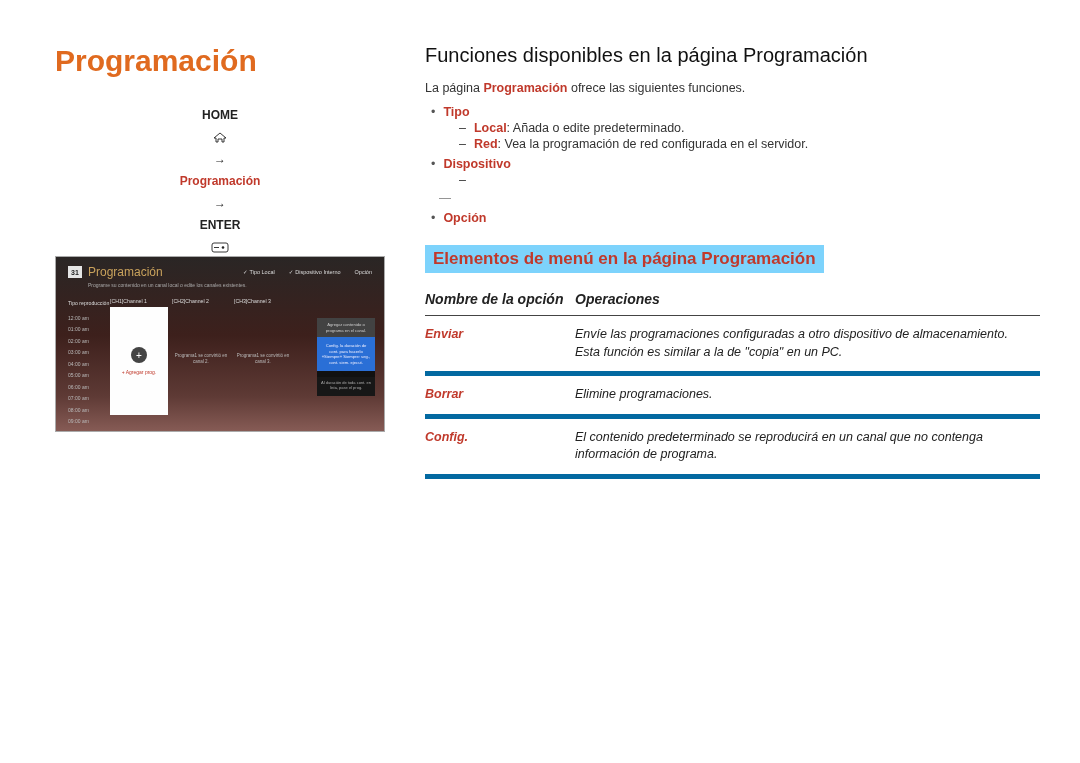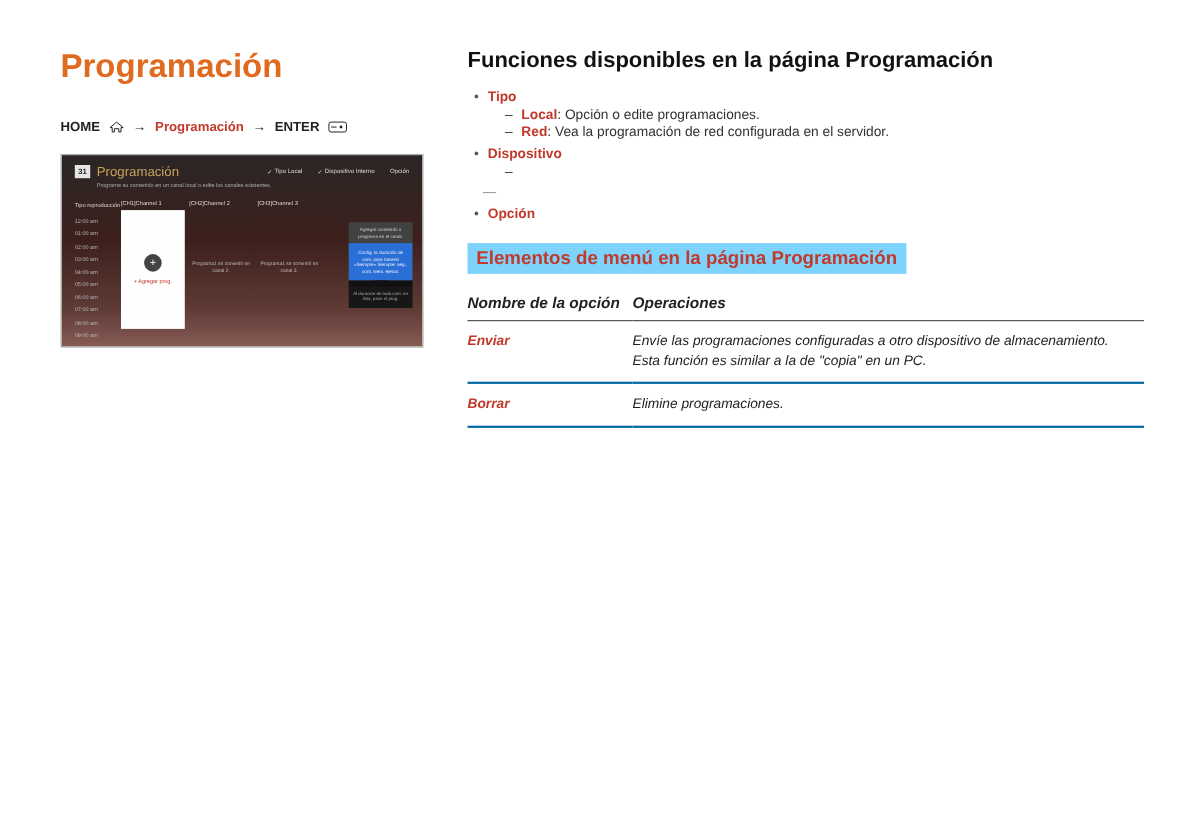--- a/index.html
+++ b/index.html
@@ -24,21 +24,22 @@
     font-weight: 600;
     margin-bottom: 30px;
   }
   .breadcrumb {
     font-size: 12px;
     font-weight: 700;
     color: #222;
     display: flex;
     align-items: center;
     gap: 8px;
-    margin-bottom: 18px;
+    margin-bottom: 2px;
+    flex-direction: column;
   }
   .breadcrumb .red { color: #c0392b; font-weight: 700; }
   .bc-icon { display:inline-block; }
   .bc-icon svg { vertical-align: middle; }
 
   
   .tv-panel {
     width: 330px;
     height: 176px;
     background: linear-gradient(to bottom, #2a2625 0%, #3d201c 45%, #5e3a35 80%, #865b55 100%);
@@ -153,21 +154,21 @@
     color:#aaa;
     font-size:4px;
     line-height:5px;
     padding:3px 4px 6px 4px;
     text-align:center;
   }
 
   
   .section-title {
     font-size: 20px;
-    font-weight: 700;
+    font-weight: 400;
     color: #111;
     margin-bottom: 14px;
   }
   .intro { font-size: 12.5px; color:#333; margin-bottom:10px; }
   .intro .red-bold { color:#c0392b; font-weight:700; }
 
   .bullet { display:flex; gap:8px; margin: 6px 0 2px 6px; font-size:12.5px; }
   .bullet .dot { color:#555; }
   .bullet .label-red { color:#c0392b; font-weight:700; }
 
@@ -198,21 +199,21 @@
   table.opts th {
     text-align: left;
     font-weight: 700;
     font-size: 14px;
     padding: 6px 4px 8px 0;
     border-bottom: 1px solid #444;
   }
   table.opts td {
     padding: 10px 10px 10px 0;
     vertical-align: top;
-    border-bottom: 2px solid #0369a1;
+    border-bottom: 5px solid #0369a1;
     line-height: 1.4;
   }
   table.opts td.name { color:#c0392b; font-weight:700; width: 150px; }
 </style>
 </head>
 <body>
 
 <div class="page">
   <div class="left-col">
     <h1 class="page-title">Programación</h1>
@@ -293,28 +294,31 @@
               <div class="blue-arrow"></div>
             </div>
           <div class="blue-bot">Al duración de toda cont. en lista, pase el prog.</div>
         </div>
       </div>
     </div>
   </div>
 
   <div class="right-col">
     <h2 class="section-title">Funciones disponibles en la página Programación</h2>
+    <p class="intro">
+      <span>La página </span><span class="red-bold">Programación</span><span> ofrece las siguientes funciones.</span>
+    </p>
 
     <div class="bullet">
       <span class="dot">•</span>
         <span class="label-red">Tipo</span>
     </div>
     <div class="subline">
       <span class="dash">‒</span>
-      <span><span class="red-bold">Local</span><span>: Opción o edite programaciones.</span></span>
+      <span><span class="red-bold">Local</span><span>: Añada o edite predeterminado.</span></span>
     </div>
     <div class="subline">
       <span class="dash">‒</span>
       <span><span class="red-bold">Red</span><span>: Vea la programación de red configurada en el servidor.</span></span>
     </div>
 
     <div class="bullet">
       <span class="dot">•</span>
         <span class="label-red">Dispositivo</span>
     </div>
@@ -341,16 +345,20 @@
       </thead>
       <tbody>
         <tr>
           <td class="name">Enviar</td>
           <td>Envíe las programaciones configuradas a otro dispositivo de almacenamiento. Esta función es similar a la de "copia" en un PC.</td>
         </tr>
         <tr>
           <td class="name">Borrar</td>
           <td>Elimine programaciones.</td>
         </tr>
+        <tr>
+          <td class="name">Config.</td>
+          <td>El contenido predeterminado se reproducirá en un canal que no contenga información de programa.</td>
+        </tr>
       </tbody>
     </table>
   </div>
 </div>
 
 </body></html>

